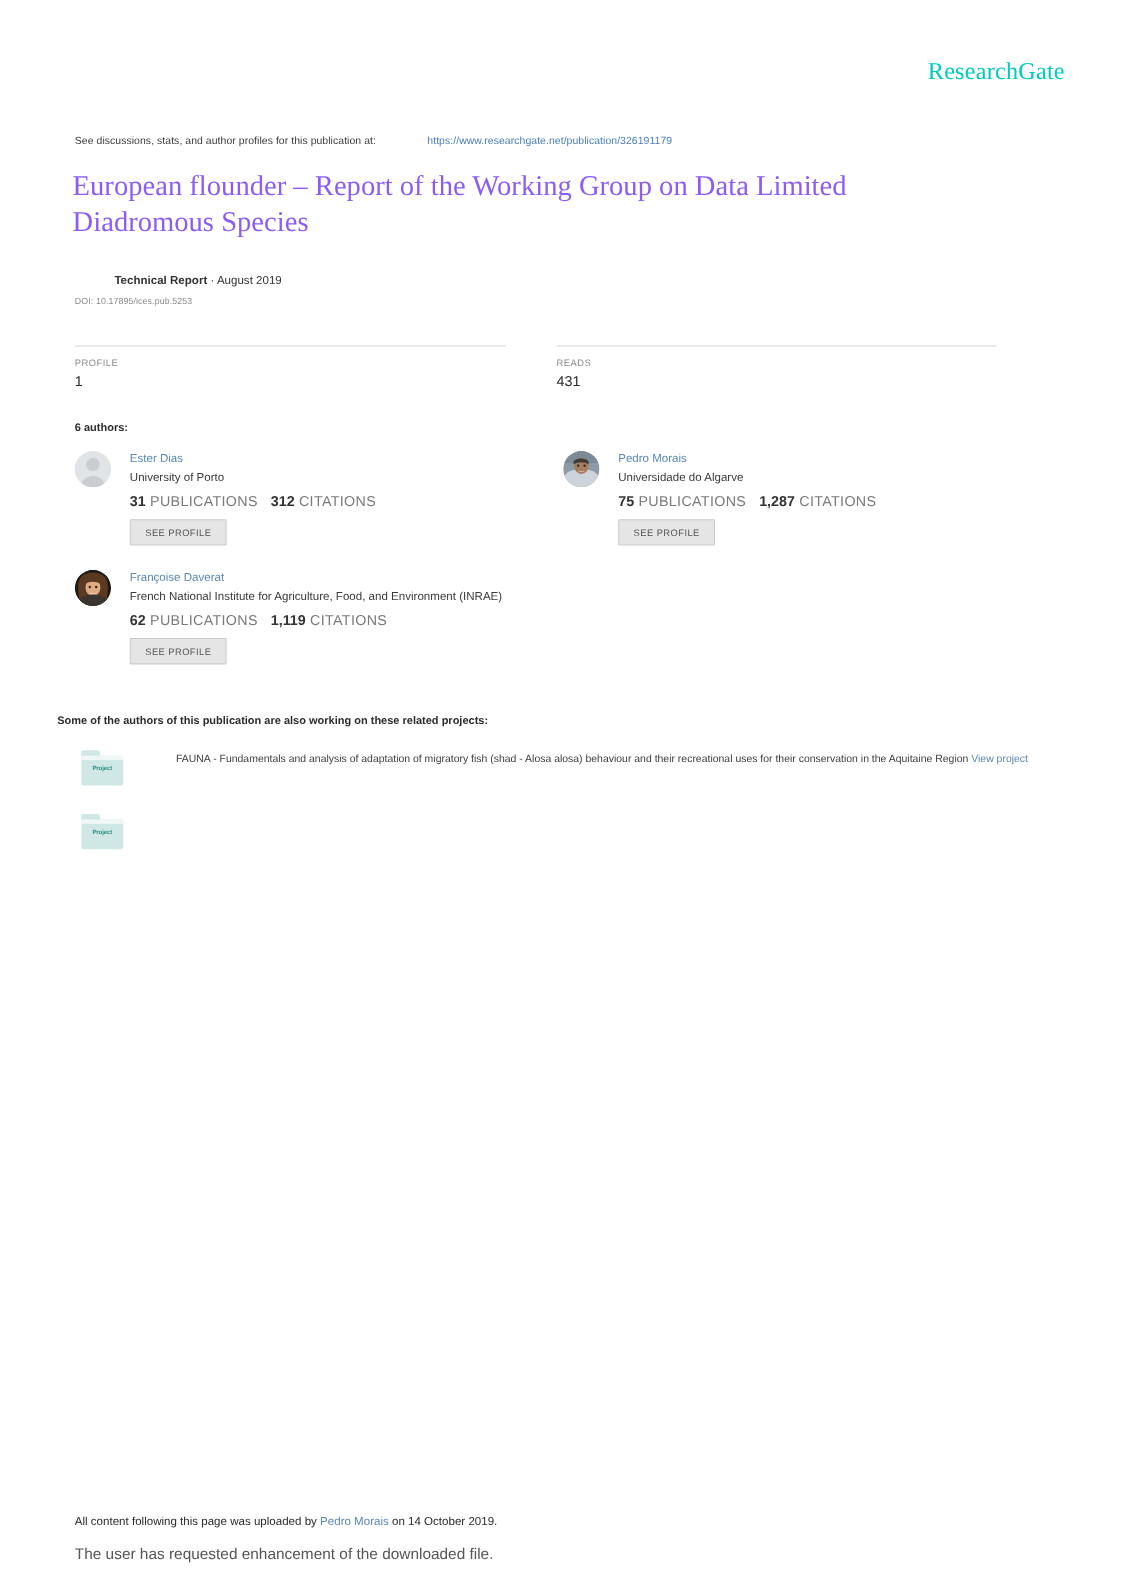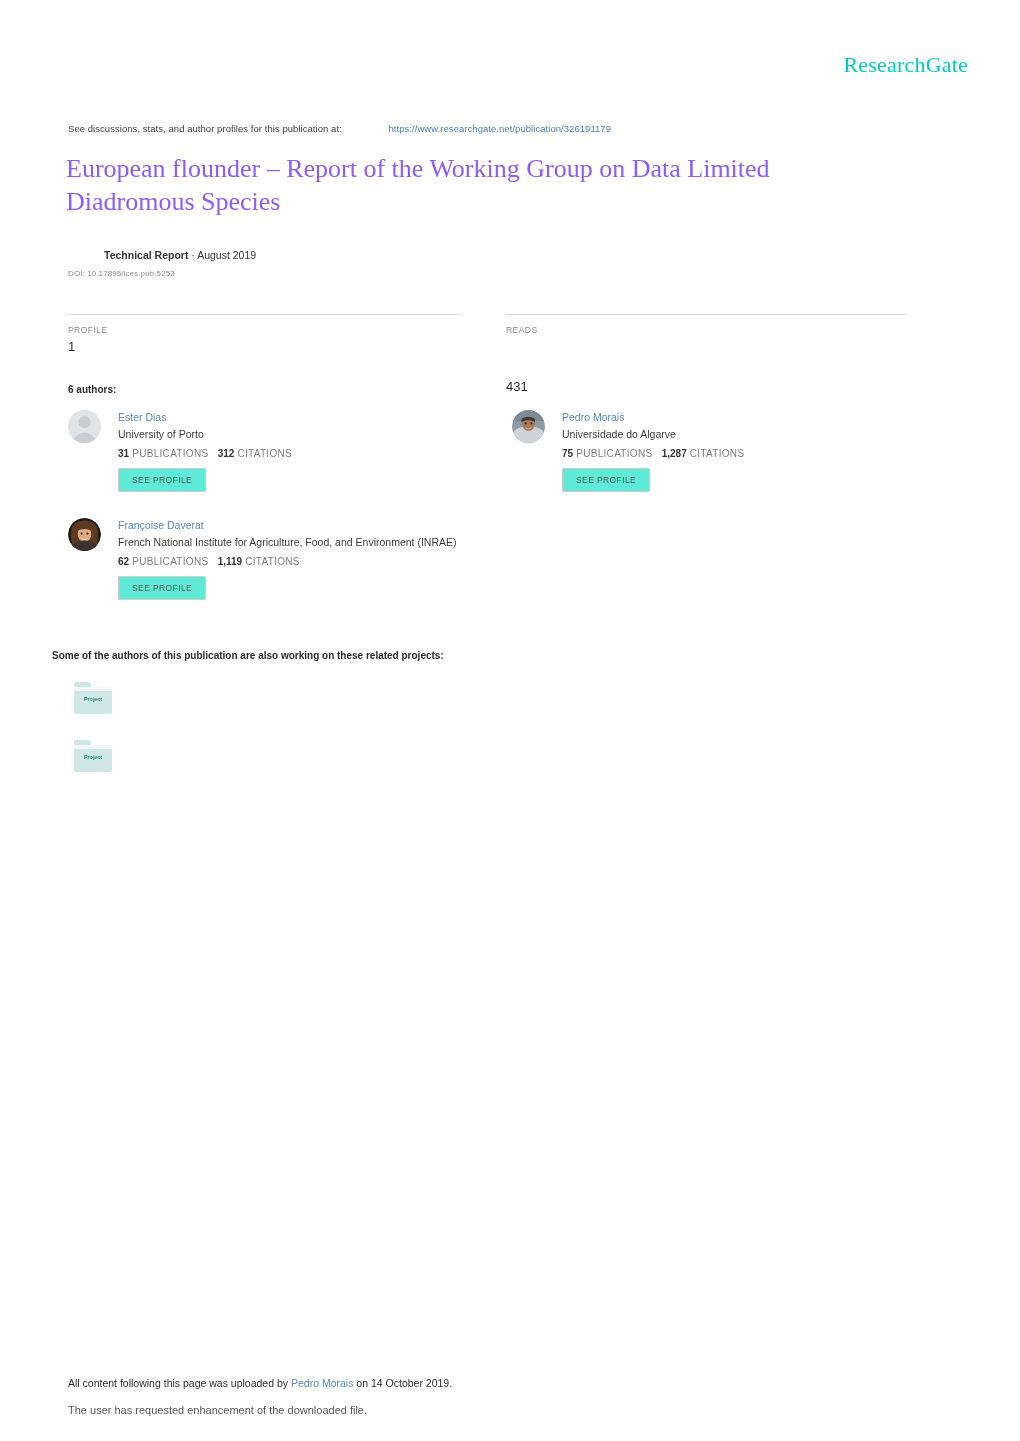--- a/index.html
+++ b/index.html
@@ -96,21 +96,21 @@
     letter-spacing: 0.45px;
   }
   .stat-value {
     position: absolute;
     font-size: 13px;
     color: #2b2b2b;
   }
   .stat-label.citation { left: 68px; top: 325px; }
   .stat-value.citation { left: 68px; top: 339px; }
   .stat-label.reads    { left: 506px; top: 325px; }
-  .stat-value.reads    { left: 506px; top: 339px; margin-top: 40px; }
+  .stat-value.reads    { left: 506px; top: 339px; }
 
   .authors-count {
     position: absolute;
     left: 68px;
     top: 384px;
     font-size: 10px;
     font-weight: bold;
     color: #2b2b2b;
   }
 
@@ -142,32 +142,32 @@
     line-height: 15px;
     white-space: nowrap;
   }
   .author-affil {
     font-size: 10.5px;
     color: #3a3a3a;
     line-height: 18px;
     white-space: nowrap;
   }
   .author-stats {
-    font-size: 10px;
+    font-size: 13px;
     color: #7b7b7b;
     letter-spacing: 0.3px;
     margin-top: 5px;
     white-space: nowrap;
   }
   .author-stats b { color: #333333; font-weight: bold; letter-spacing: 0; }
   .see-profile {
     display: inline-block;
     margin-top: 9px;
     border: 1px solid #cccccc;
-    background: #5eead4;
+    background: #e5e5e5;
     padding: 6px 13px 6px 13px;
     font-size: 8.5px;
     color: #555555;
     letter-spacing: 0.4px;
     border-radius: 1px;
   }
 
   
   .projects-heading {
     position: absolute;
@@ -233,21 +233,21 @@
     left: 68px;
     top: 1377px;
     font-size: 10.5px;
     color: #2b2b2b;
   }
   .footer-main a { color: #5b87b5; text-decoration: none; }
   .footer-sub {
     position: absolute;
     left: 68px;
     top: 1404px;
-    font-size: 11px;
+    font-size: 14px;
     color: #555555;
   }
 </style>
 </head>
 <body>
 
 <div class="page">
 
   <div class="rg-logo">ResearchGate</div>
 
@@ -367,20 +367,24 @@
 
   <div class="projects-heading">Some of the authors of this publication are also working on these related projects:</div>
 
   <div class="project-row p0">
     <div class="proj-icon">
       <div class="tab"></div>
       <div class="body"></div>
       <div class="strip"></div>
       <div class="lbl">Project</div>
     </div>
+    <div class="project-text">
+      <span>FAUNA - Fundamentals and analysis of adaptation of migratory fish (shad - Alosa alosa) behaviour and their recreational uses for their conservation in the Aquitaine Region</span>
+      <a href="#">View project</a>
+    </div>
   </div>
 
   <div class="project-row p1">
     <div class="proj-icon">
       <div class="tab"></div>
       <div class="body"></div>
       <div class="strip"></div>
       <div class="lbl">Project</div>
     </div>
   </div>

